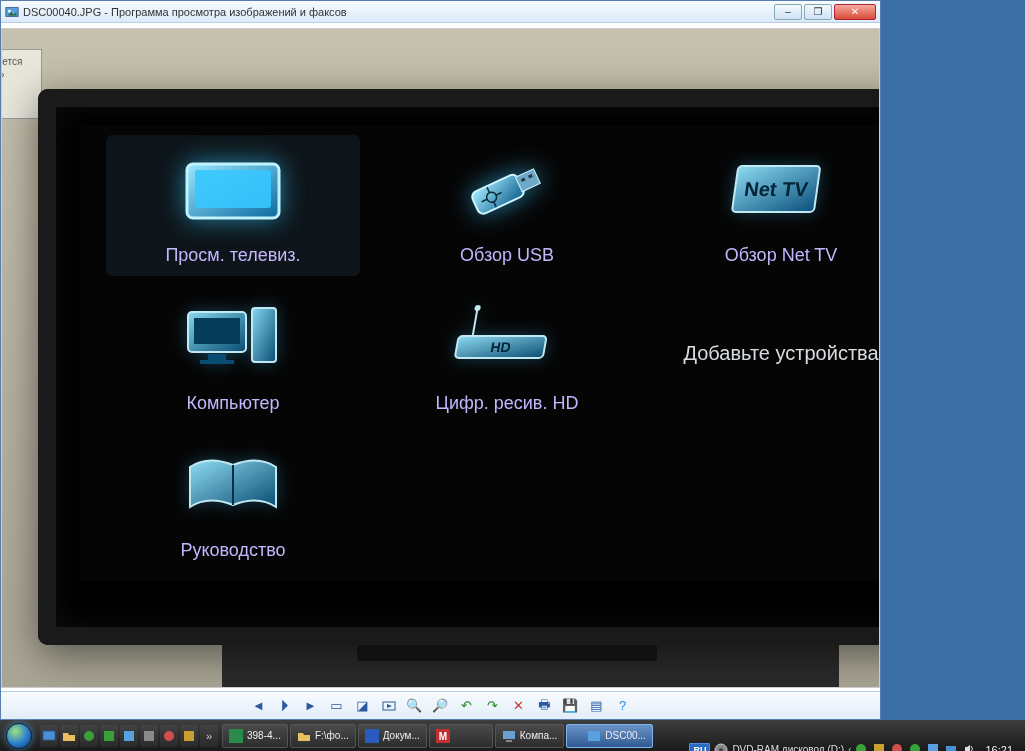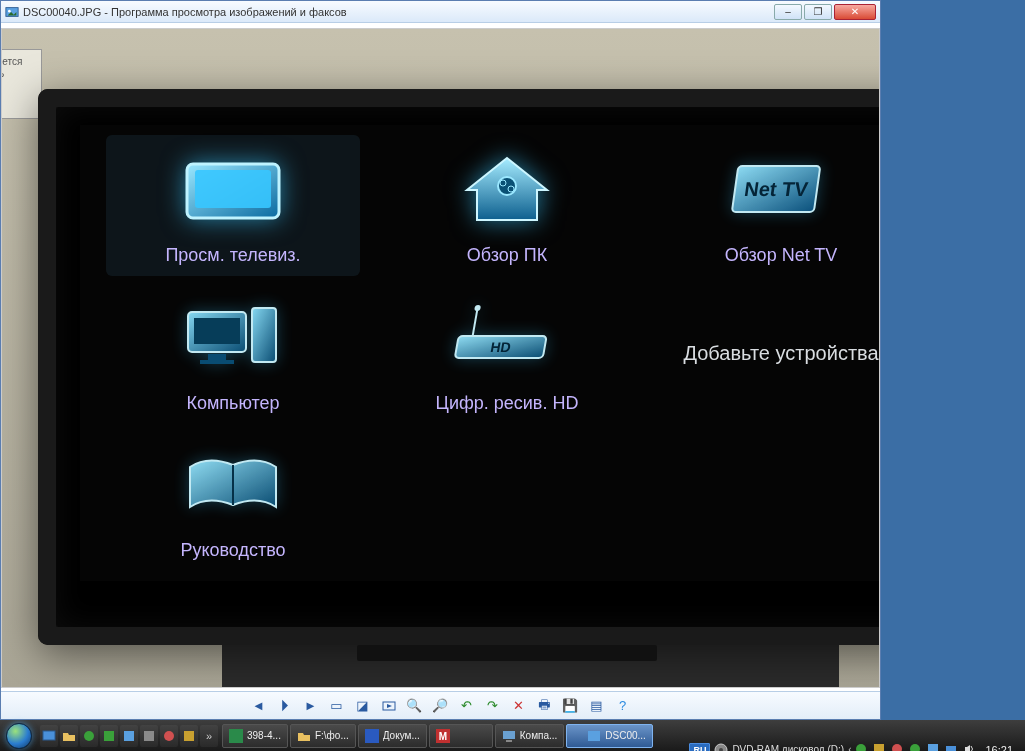--- a/index.html
+++ b/index.html
@@ -102,38 +102,42 @@
                         <stop offset="1" stop-color="#0a6aa0"></stop>
                       </linearGradient>
                     </defs>
                 <rect x="14" y="14" width="92" height="54" rx="6" fill="url(#g1)" stroke="#bff3ff" stroke-width="3"></rect>
                 <rect x="22" y="20" width="76" height="38" rx="3" fill="#37c7ff" opacity=".9"></rect>
                   </svg>
               </div>
               <span class="label">Просм. телевиз.</span>
             </div>
 
-
             <div class="tile">
               <div class="icon">
-                <svg width="100" height="80" viewBox="0 0 100 80">
-                    <defs>
-                      <linearGradient id="g3" x1="0" y1="0" x2="0" y2="1">
+                <svg width="110" height="80" viewBox="0 0 110 80">
+                    <defs>
+                      <linearGradient id="g2" x1="0" y1="0" x2="1" y2="1">
                         <stop offset="0" stop-color="#a6ecff"></stop>
                         <stop offset="1" stop-color="#0d5f8e"></stop>
                       </linearGradient>
                     </defs>
-                <path d="M50 8 L90 40 L80 40 L80 70 L20 70 L20 40 L10 40 Z" fill="url(#g3)" stroke="#cdf6ff" stroke-width="2"></path>
-                <circle cx="50" cy="36" r="9" fill="#0a5074" stroke="#9be8ff" stroke-width="2"></circle>
-                    <circle cx="46" cy="33" r="3" fill="#0a5074" stroke="#9be8ff"></circle>
-                    <circle cx="54" cy="39" r="3" fill="#0a5074" stroke="#9be8ff"></circle>
-                  </svg>
-              </div>
-              <span class="label">Обзор ПК</span>
-            </div>
+                <g transform="rotate(-25 55 40)">
+                <rect x="20" y="28" width="50" height="24" rx="6" fill="url(#g2)" stroke="#cdf6ff" stroke-width="2"></rect>
+                <rect x="68" y="32" width="20" height="16" fill="#6fa8c8" stroke="#cdf6ff"></rect>
+                <rect x="72" y="36" width="4" height="3" fill="#2a3a45"></rect>
+                      <rect x="80" y="36" width="4" height="3" fill="#2a3a45"></rect>
+                <circle cx="38" cy="40" r="5" fill="none" stroke="#0a2a3a" stroke-width="1.5"></circle>
+                      <path d="M38 35 v-6 M38 45 v6 M33 40 h-6 M43 40 h6" stroke="#0a2a3a" stroke-width="1.5"></path>
+                    </g>
+                  </svg>
+              </div>
+              <span class="label">Обзор USB</span>
+            </div>
+
 
             <div class="tile dim">
               <div class="icon">
                 <svg width="110" height="72" viewBox="0 0 110 72">
                     <defs>
                       <linearGradient id="g4" x1="0" y1="0" x2="1" y2="1">
                         <stop offset="0" stop-color="#94e6ff"></stop>
                         <stop offset="1" stop-color="#0b5482"></stop>
                       </linearGradient>
                     </defs>

